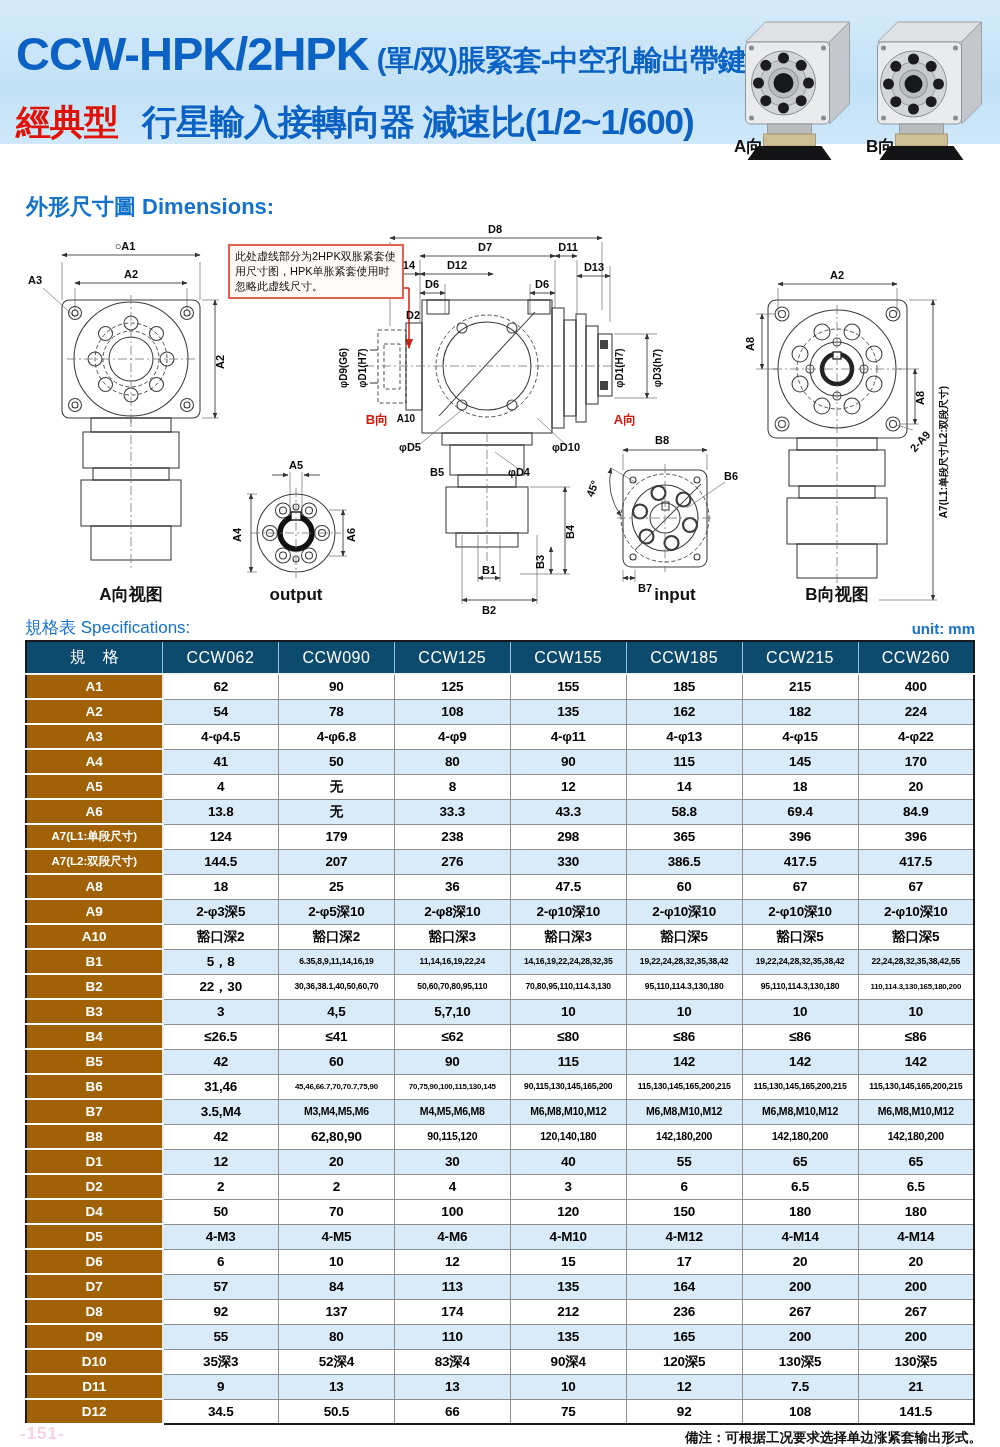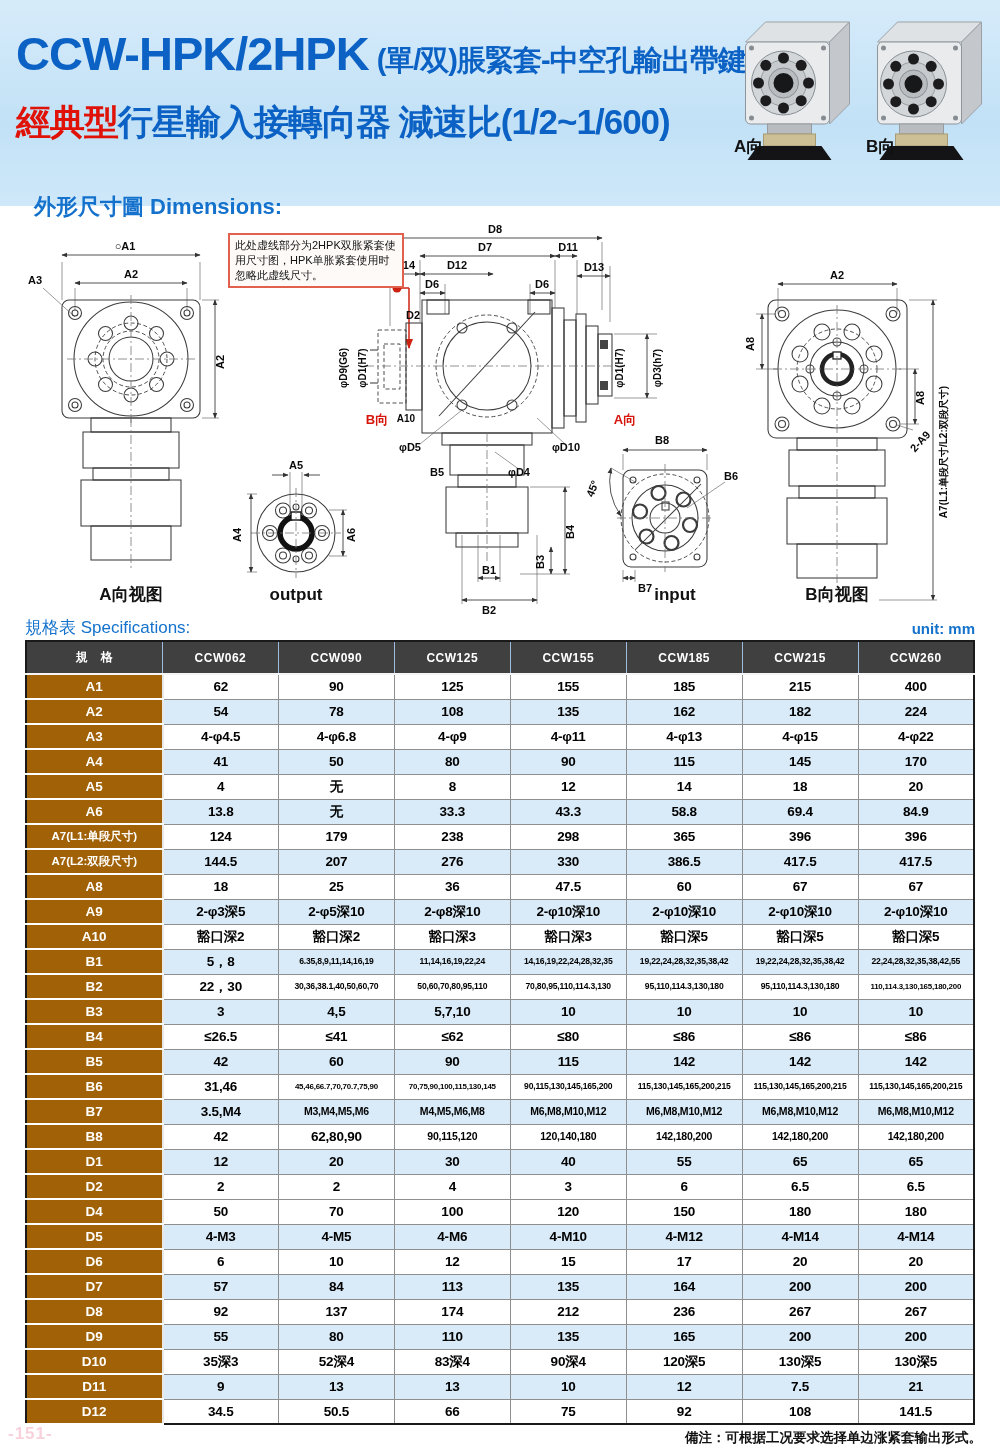--- a/index.html
+++ b/index.html
@@ -1,63 +1,63 @@
 <!DOCTYPE html>
 <html><head>
 <meta charset="utf-8">
 <style>
   html,body{margin:0;padding:0;background:#f2f2f2;}
   .page{position:relative;width:1000px;height:1447px;background:#ffffff;margin:0 auto;
         font-family:"Liberation Sans",sans-serif;overflow:hidden;}
   
-  .band{position:absolute;left:0;top:0;width:1000px;height:206px;
+  .band{position:absolute;left:0;top:0;width:1000px;height:144px;
         background:linear-gradient(180deg,#d6ebfa 0%,#c2e1f6 60%,#cfe8fa 100%);}
   .t1{position:absolute;left:16px;top:26px;display:flex;align-items:baseline;gap:8px;white-space:nowrap;}
   .t1-main{font-size:47px;font-weight:bold;color:#0b62c4;letter-spacing:-1px;}
   .t1-sub{font-size:29px;font-weight:bold;color:#0b62c4;letter-spacing:-1px;}
-  .t2{position:absolute;left:16px;top:99px;display:flex;align-items:baseline;white-space:nowrap;}
+  .t2{position:absolute;left:16px;top:99px;display:flex;align-items:baseline;white-space:nowrap;gap:24px;}
   .t2-red{font-size:35px;font-weight:bold;color:#e01207;letter-spacing:-1px;}
   .t2-blue{font-size:35px;font-weight:bold;color:#0b62c4;letter-spacing:-1px;text-align:center;}
   .prod{position:absolute;width:128px;height:152px;}
   .prod svg{width:100%;height:100%;}
   .prod-a{left:730px;top:8px;} .prod-b{left:862px;top:8px;}
   .prod-lbl{position:absolute;left:4px;bottom:2px;font-size:17px;font-weight:bold;color:#111;}
   
-  .sec-title{position:absolute;left:26px;top:192px;font-size:22px;font-weight:bold;color:#1472cc;margin-left:8px;}
+  .sec-title{position:absolute;left:26px;top:192px;font-size:22px;font-weight:bold;color:#1472cc;}
   .diag{position:absolute;left:25px;top:222px;width:950px;height:396px;}
   .diag svg{position:absolute;left:0;top:0;width:950px;height:396px;}
-  .note{position:absolute;left:203px;top:11px;width:162px;border:2px solid #e2604e;
+  .note{position:absolute;left:203px;top:22px;width:162px;border:2px solid #e2604e;
         background:#fefaf8;padding:3px 5px;font-size:11px;line-height:1.35;color:#111;z-index:2;}
   g.draw{fill:none;stroke:#3c3c3c;stroke-width:1.05;}
   .cl{stroke:#777;stroke-width:.8;stroke-dasharray:9 3 2 3;}
   .hid{stroke-dasharray:4 2.5;stroke-width:.9;}
   .dim{stroke:#333;stroke-width:.85;}
   .ext{stroke:#555;stroke-width:.6;}
   text{font-family:"Liberation Sans",sans-serif;}
   .dl{font-size:11px;font-weight:bold;fill:#0a0a0a;text-anchor:middle;}
   .dls{font-size:10px;font-weight:bold;fill:#0a0a0a;text-anchor:middle;}
   .redl{font-size:13px;font-weight:bold;fill:#d6150c;text-anchor:middle;}
   .viewlbl{font-size:17px;font-weight:bold;fill:#111;text-anchor:middle;}
   
   .spec-title{position:absolute;left:25px;top:616px;font-size:17px;font-weight:normal;color:#1472cc;}
   .unit{position:absolute;right:25px;top:620px;font-size:15px;font-weight:bold;color:#1472cc;}
   table.spec{position:absolute;left:25px;top:640px;width:950px;border-collapse:collapse;
              border:2px solid #1a1a1a;table-layout:fixed;}
-  table.spec thead th{background:#404040;color:#fff;font-size:12px;font-weight:bold;height:29px;
+  table.spec thead th{background:#0c4a6e;color:#fff;font-size:16px;font-weight:normal;height:29px;
              border-right:1px solid #9dbede;border-bottom:2px solid #f5f5f5;letter-spacing:.5px;}
   table.spec th.c0{width:133px;}
   table.spec tbody th{background:#a16207;color:#fff;font-weight:bold;font-size:13.5px;
              border-bottom:2px solid #fff;border-right:2px solid #e8e8e8;height:21px;}
   table.spec tbody th.small{font-size:11.5px;}
   table.spec tbody td{background:#fff;text-align:center;font-size:13.5px;font-weight:bold;color:#000;
              border:1px solid #8f8f8f;height:21px;padding:0;line-height:1;letter-spacing:-.2px;}
   table.spec tr.alt td{background:#d9ebf8;}
   table.spec td.s{font-size:10.5px;} table.spec td.xs{font-size:8.6px;margin-left:7px;} table.spec td.xxs{font-size:7.9px;}
   .footnote{position:absolute;right:18px;top:1429px;font-size:13.5px;font-weight:bold;color:#111;}
-  .watermark{position:absolute;left:8px;top:1424px;font-size:17px;font-weight:bold;color:#f3b9c9;opacity:.65;letter-spacing:1px;}
+  .watermark{position:absolute;left:20px;top:1424px;font-size:17px;font-weight:bold;color:#f3b9c9;opacity:.65;letter-spacing:1px;}
 </style>
 </head>
 <body>
 
 <div class="page">
 
   <div class="band">
     <div class="t1">
       <span class="t1-main">CCW-HPK/2HPK</span>
       <span class="t1-sub">(單/双)脹緊套-中空孔輸出帶鍵槽</span>

